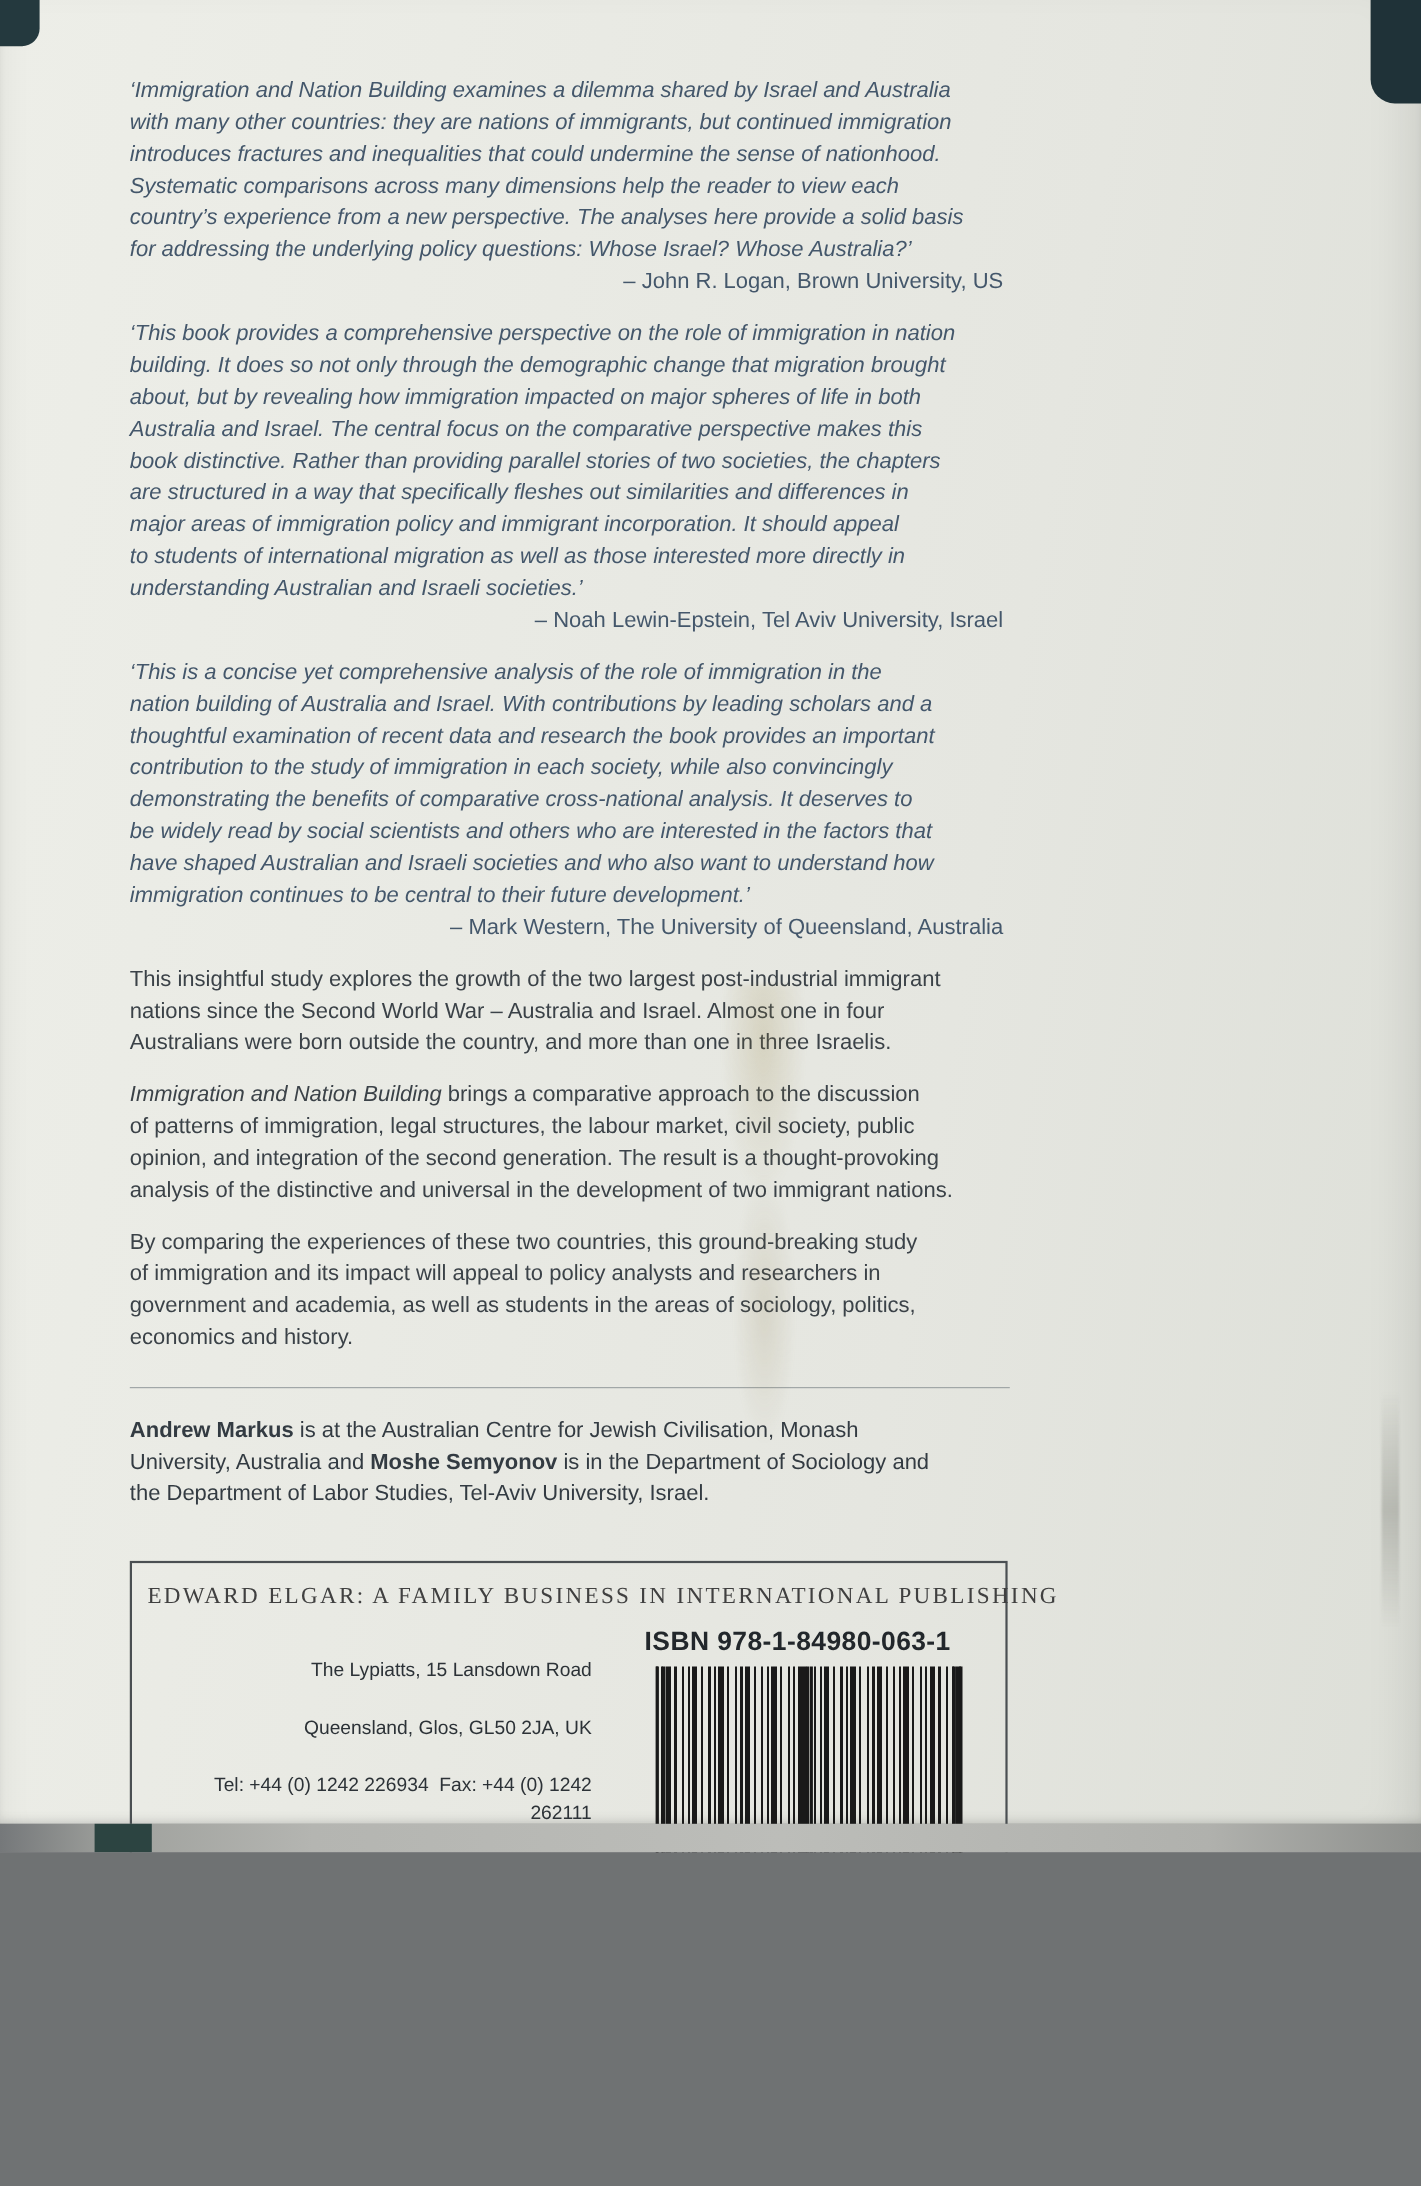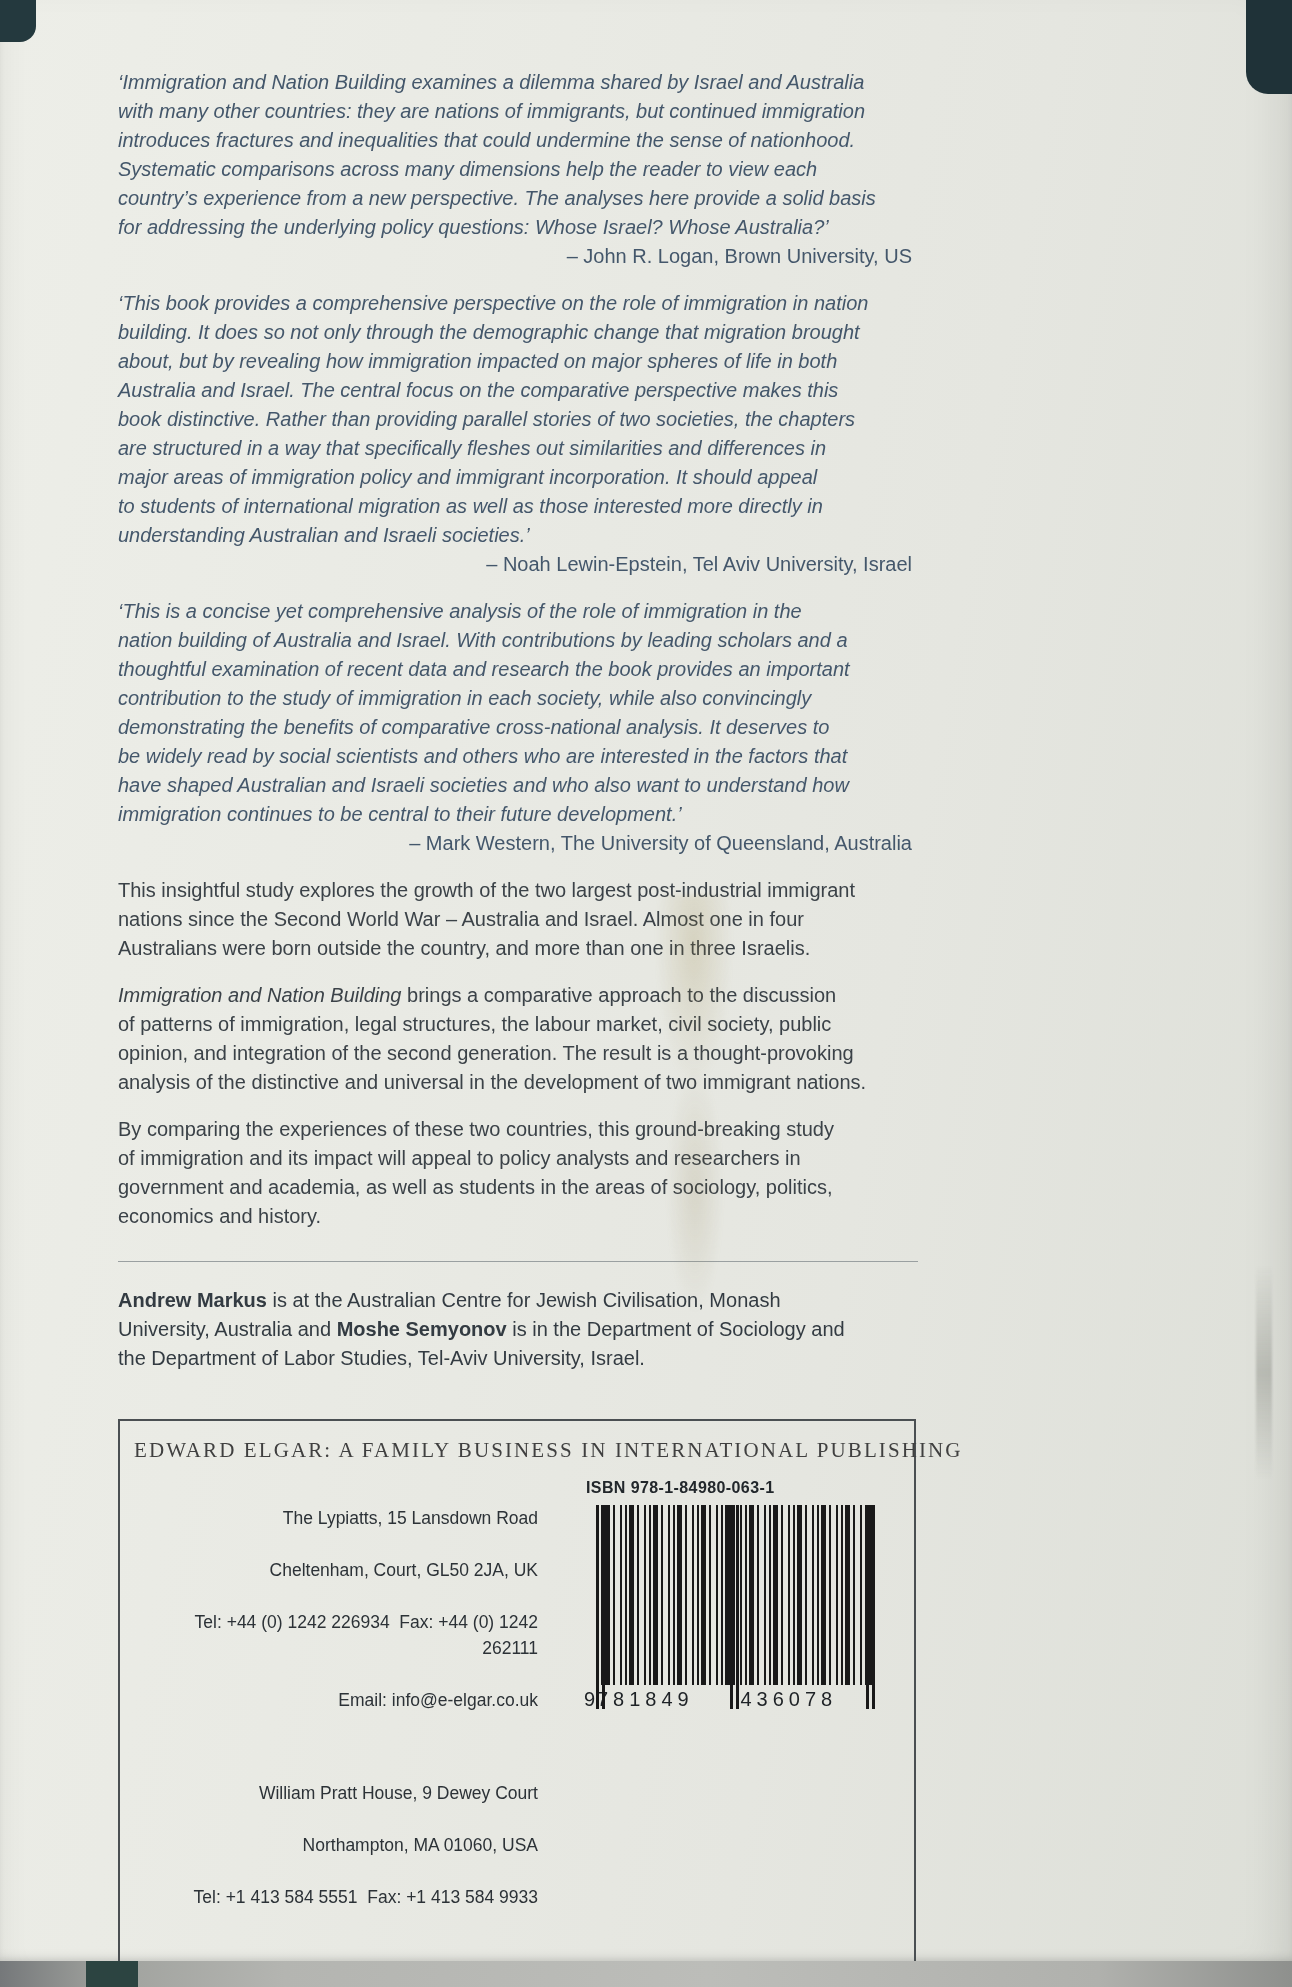--- a/index.html
+++ b/index.html
@@ -1,16 +1,16 @@
 <!DOCTYPE html>
 <html><head>
 <meta charset="utf-8">
 <style>
   html,body{margin:0;padding:0;background:#6f7273;}
-  .photo{position:relative;width:1292px;height:1987px;overflow:hidden;background:#9b9d9a;font-family:"Liberation Sans",sans-serif;}
+  .photo{position:relative;width:1292px;height:1684px;overflow:hidden;background:#9b9d9a;font-family:"Liberation Sans",sans-serif;}
   
   .cover{position:absolute;left:0;top:0;right:0;bottom:26px;
     background:linear-gradient(100deg,#edeee8 0%,#e9eae4 35%,#e5e6e0 65%,#dddfd8 100%);
     box-shadow:inset -34px 0 44px -26px rgba(0,0,0,.10), inset 26px 0 34px -28px rgba(0,0,0,.07), inset 0 -6px 10px -5px rgba(0,0,0,.18);}
   
   .corner-tl{position:absolute;left:0;top:0;width:36px;height:42px;background:#24393e;border-bottom-right-radius:16px;}
   .corner-tr{position:absolute;right:0;top:0;width:46px;height:94px;background:#1f3238;border-bottom-left-radius:22px;}
   .table-strip{position:absolute;left:0;bottom:0;width:100%;height:26px;
     background:linear-gradient(90deg,#75787a 0%,#9fa19d 8%,#b4b5b1 22%,#bcbdb9 55%,#b0b1ad 85%,#8e908d 100%);}
   .table-strip .teal-patch{position:absolute;left:86px;top:0;width:52px;height:26px;background:#2c4441;}
@@ -32,21 +32,21 @@
   .monash{display:flex;align-items:center;margin-top:42px;margin-left:4px;}
   .monash .wordmark{font-family:"Liberation Serif",serif;font-weight:600;font-size:37px;color:#2c3236;letter-spacing:.5px;margin-left:13px;}
   .monash .uni{font-size:34px;font-weight:400;color:#454c52;margin-left:9px;letter-spacing:.2px;}
 
   .pubbox{margin-top:46px;width:766px;border:2px solid #4a4f52;padding:13px 14px 16px 14px;}
   .pubhead{font-family:"Liberation Serif",serif;font-size:21px;letter-spacing:2.1px;color:#404040;text-align:center;margin:4px 0 16px 0;white-space:nowrap;}
   .pubrow{display:flex;}
   .addr-col{flex:1;text-align:right;font-size:17.5px;line-height:26px;color:#2c3237;padding-right:18px;}
   .addr-group{margin-bottom:15px;white-space:pre-line;}
   .isbn-col{width:316px;margin-left:28px;padding-top:0;}
-  .isbn-label{font-size:16px;font-weight:600;letter-spacing:.4px;color:#22272b;margin-left:2px;}
+  .isbn-label{font-size:24px;font-weight:600;letter-spacing:.4px;color:#22272b;margin-left:2px;}
   .barcode{position:relative;width:300px;margin-top:8px;}
   .bars{height:180px;margin:0 10px 0 12px;
     background:repeating-linear-gradient(90deg,#191919 0 2px,transparent 2px 5px,#191919 5px 7px,transparent 7px 9px,#191919 9px 14px,transparent 14px 17px,#191919 17px 19px,transparent 19px 24px);}
   .guard{position:absolute;top:0;width:3px;height:204px;background:#191919;}
   .g1{left:12px}.g2{left:18px}.g3{left:146px}.g4{left:152px}.g5{left:282px}.g6{left:288px}
   .digits{display:flex;align-items:flex-end;margin-top:3px;font-size:20px;color:#1e2226;width:300px;}
   .d9{width:13px;text-align:left;}
   .dgrp{flex:1;text-align:left;letter-spacing:5px;}
 </style>
 </head>
@@ -110,21 +110,21 @@
 University, Australia and </span><b>Moshe Semyonov</b><span> is in the Department of Sociology and
 the Department of Labor Studies, Tel-Aviv University, Israel.</span></div>
 
 
     <div class="pubbox">
       <div class="pubhead">EDWARD ELGAR: A FAMILY BUSINESS IN INTERNATIONAL PUBLISHING</div>
       <div class="pubrow">
         <div class="addr-col">
           <div class="addr-group">
             <div>The Lypiatts, 15 Lansdown Road</div>
-            <div>Cheltenham, Court, GL50 2JA, UK</div>
+            <div>Queensland, Glos, GL50 2JA, UK</div>
             <div>Tel: +44 (0) 1242 226934&nbsp; Fax: +44 (0) 1242 262111</div>
             <div>Email: info@e-elgar.co.uk</div>
           </div>
           <div class="addr-group">
             <div>William Pratt House, 9 Dewey Court</div>
             <div>Northampton, MA 01060, USA</div>
             <div>Tel: +1 413 584 5551&nbsp; Fax: +1 413 584 9933</div>
             
           </div>
 

